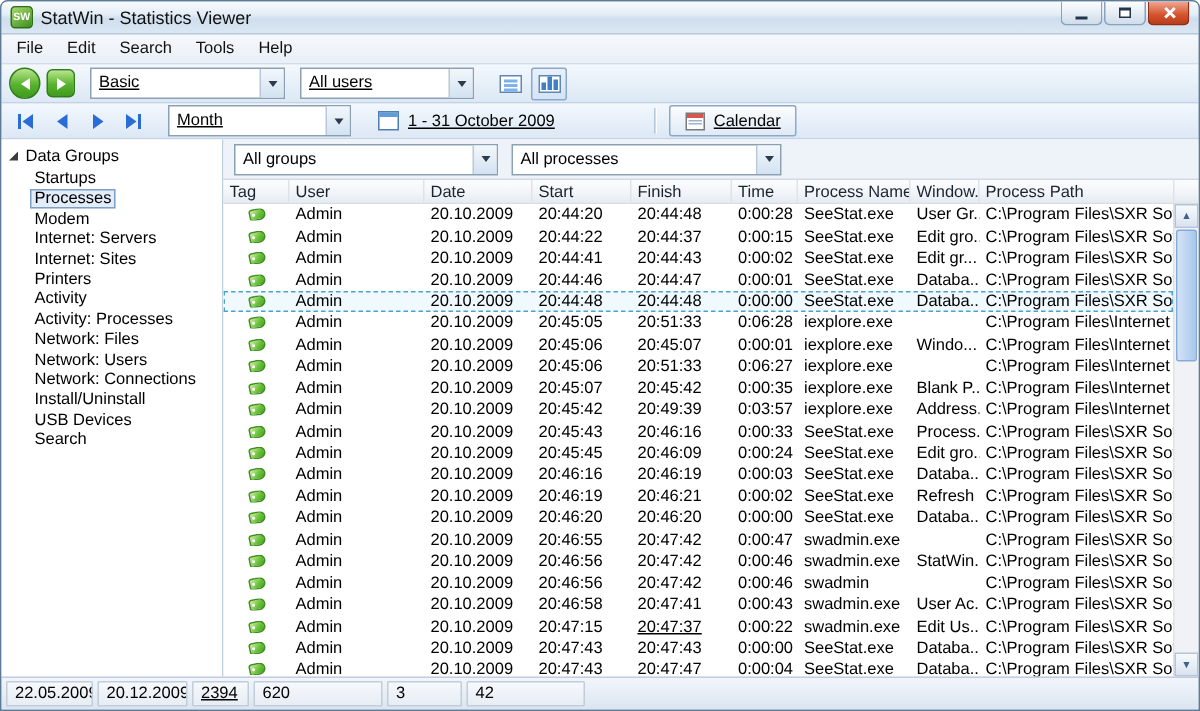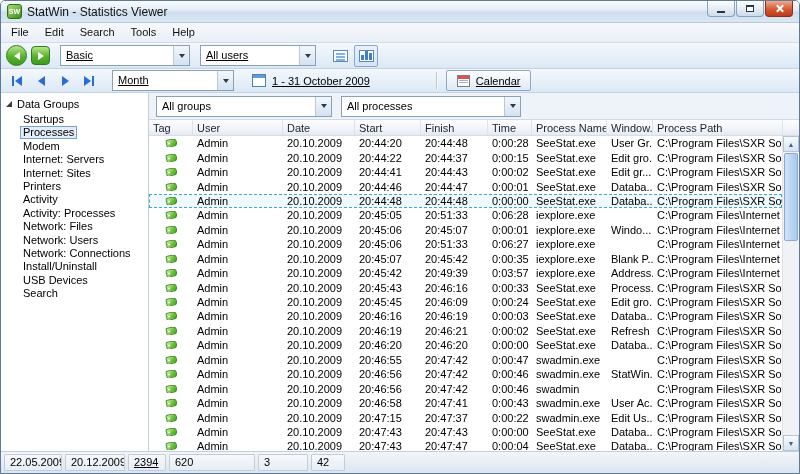--- a/index.html
+++ b/index.html
@@ -493,21 +493,21 @@
               <div class="cell" style="width: 46px;">User Ac...</div>
               <div class="cell" style="width: 130px;">C:\Program Files\SXR Softw...</div>
             </div>
             <div class="row">
               <div class="cell tag-cell" style="width: 44px;">
                 <span class="tag-icon"></span>
               </div>
               <div class="cell" style="width: 90px;">Admin</div>
               <div class="cell" style="width: 72px;">20.10.2009</div>
               <div class="cell" style="width: 66px;">20:47:15</div>
-              <div class="cell" style="width: 67px;">20:47:37</div>
+              <div class="cell" style="width: 67px; text-decoration: underline;">20:47:37</div>
               <div class="cell" style="width: 44px;">0:00:22</div>
               <div class="cell" style="width: 75px;">swadmin.exe</div>
               <div class="cell" style="width: 46px;">Edit Us...</div>
               <div class="cell" style="width: 130px;">C:\Program Files\SXR Softw...</div>
             </div>
             <div class="row">
               <div class="cell tag-cell" style="width: 44px;">
                 <span class="tag-icon"></span>
               </div>
               <div class="cell" style="width: 90px;">Admin</div>
@@ -543,16 +543,16 @@
       </div>
     </div>
   </div>
 
   <div class="statusbar">
       <div class="status-cell" style="width: 58px;">22.05.2009</div>
       <div class="status-cell" style="width: 60px;">20.12.2009</div>
       <div class="status-cell" style="width: 38px; text-decoration: underline;">2394</div>
       <div class="status-cell" style="width: 86px;">620</div>
       <div class="status-cell" style="width: 50px;">3</div>
-      <div class="status-cell" style="width: 34px;">42</div>
+      <div class="status-cell" style="width: 79px;">42</div>
     </div>
 
 </div>
 
 </body></html>

